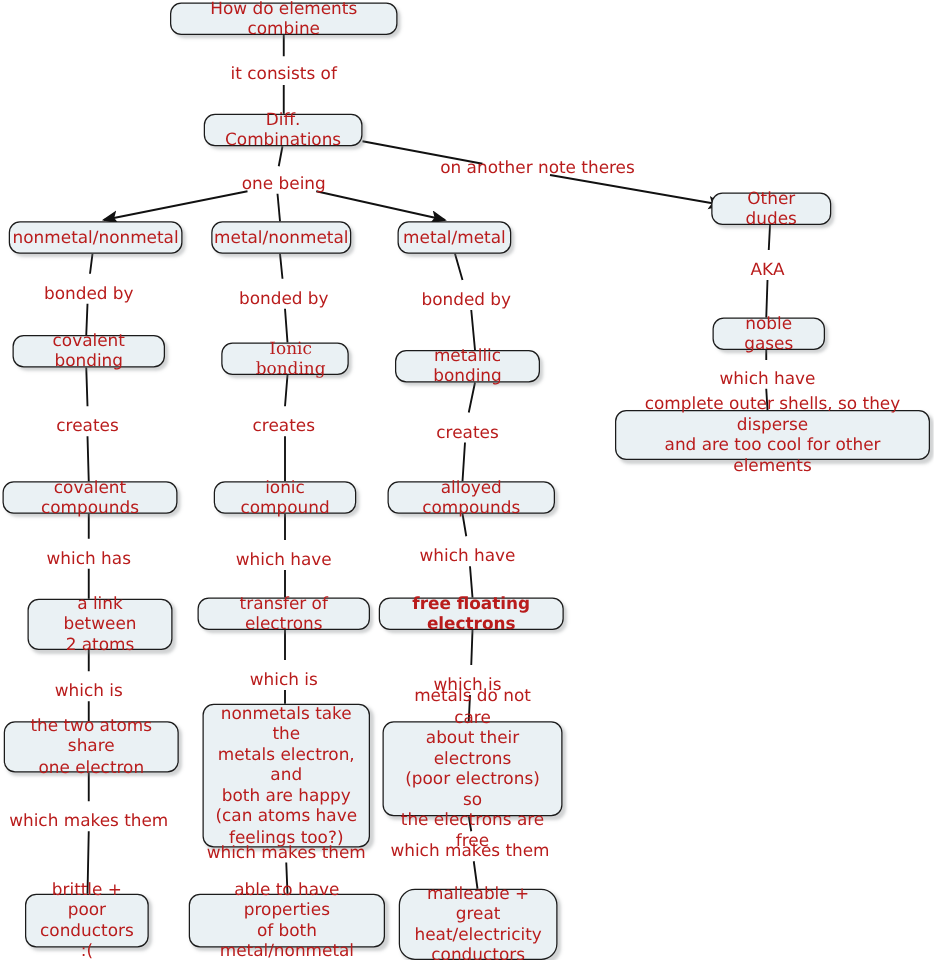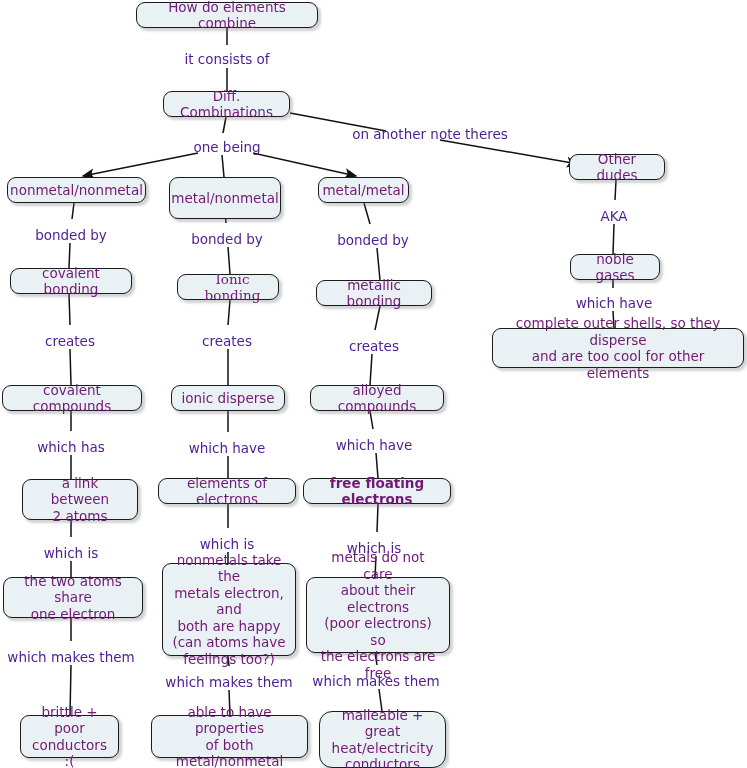--- a/index.html
+++ b/index.html
@@ -32,36 +32,36 @@
     background: #eaf1f4;
     border: 1.6px solid #1b1b1b;
     border-radius: 9px;
     display: flex;
     align-items: center;
     justify-content: center;
     text-align: center;
     font-family: "DejaVu Sans", sans-serif;
     font-size: 13.5px;
     line-height: 16.5px;
-    color: #701a75;
+    color: #b91c1c;
     box-shadow: 2.5px 2.5px 2.5px rgba(120,125,130,0.35);
     white-space: pre-line;
     padding: 3px 8px;
     z-index: 2;
   }
   .node.serif {
     font-family: "DejaVu Serif", serif;
     padding-left: 17px;
   }
   .link-label {
     position: absolute;
     font-family: "DejaVu Sans", sans-serif;
     font-size: 13.5px;
     line-height: 16px;
-    color: #4c1d95;
+    color: #b91c1c;
     background: transparent;
     white-space: nowrap;
     transform: translateX(-50%);
     z-index: 3;
   }
 </style>
 </head>
 <body>
 
 <div id="map-canvas">
@@ -94,39 +94,39 @@
         <path d="M378,504 L377,532 M376,556 L375,577" stroke="#111111" stroke-width="1.5" fill="none"></path>
         <path d="M71,618 L71,641 M71,665 L70,715" stroke="#111111" stroke-width="1.5" fill="none"></path>
         <path d="M228,656 L229,666 M229,690 L230,715" stroke="#111111" stroke-width="1.5" fill="none"></path>
         <path d="M375,653 L377,665 M379,689 L382,711" stroke="#111111" stroke-width="1.5" fill="none"></path>
       </g>
   </svg>
   <div id="nodes-layer">
       <div class="node" style="left: 136px; top: 2px; width: 182px; height: 26px;">How do elements combine</div>
       <div class="node" style="left: 163px; top: 91px; width: 127px; height: 26px;">Diff. Combinations</div>
       <div class="node" style="left: 7px; top: 177px; width: 139px; height: 26px;">nonmetal/nonmetal</div>
-      <div class="node" style="left: 169px; top: 177px; width: 112px; height: 42px;">metal/nonmetal</div>
+      <div class="node" style="left: 169px; top: 177px; width: 112px; height: 26px;">metal/nonmetal</div>
       <div class="node" style="left: 318px; top: 177px; width: 91px; height: 26px;">metal/metal</div>
       <div class="node" style="left: 569px; top: 154px; width: 96px; height: 26px;">Other dudes</div>
       <div class="node" style="left: 10px; top: 268px; width: 122px; height: 26px;">covalent bonding</div>
       <div class="node serif" style="left: 177px; top: 274px; width: 102px; height: 26px;">Ionic bonding</div>
       <div class="node" style="left: 316px; top: 280px; width: 116px; height: 26px;">metallic bonding</div>
       <div class="node" style="left: 570px; top: 254px; width: 90px; height: 26px;">noble gases</div>
       <div class="node" style="left: 492px; top: 328px; width: 252px; height: 40px;">complete outer shells, so they disperse
 and are too cool for other elements</div>
       <div class="node" style="left: 2px; top: 385px; width: 140px; height: 26px;">covalent compounds</div>
-      <div class="node" style="left: 171px; top: 385px; width: 114px; height: 26px;">ionic disperse</div>
+      <div class="node" style="left: 171px; top: 385px; width: 114px; height: 26px;">ionic compound</div>
       <div class="node" style="left: 310px; top: 385px; width: 134px; height: 26px;">alloyed compounds</div>
       <div class="node" style="left: 22px; top: 479px; width: 116px; height: 41px; text-align: center;">a link between
 2 atoms</div>
-      <div class="node" style="left: 158px; top: 478px; width: 138px; height: 26px;">elements of electrons</div>
+      <div class="node" style="left: 158px; top: 478px; width: 138px; height: 26px;">transfer of electrons</div>
       <div class="node" style="left: 303px; top: 478px; width: 148px; height: 26px; font-weight: bold;">free floating electrons</div>
       <div class="node" style="left: 3px; top: 577px; width: 140px; height: 41px;">the two atoms share
 one electron</div>
-      <div class="node" style="left: 162px; top: 563px; width: 134px; height: 93px;">nonmetals take the
+      <div class="node" style="left: 162px; top: 563px; width: 134px; height: 115px;">nonmetals take the
 metals electron, and
 both are happy
 (can atoms have
 feelings too?)</div>
       <div class="node" style="left: 306px; top: 577px; width: 144px; height: 76px;">metals do not care
 about their electrons
 (poor electrons) so
 the electrons are free</div>
       <div class="node" style="left: 20px; top: 715px; width: 99px; height: 43px;">brittle + poor
 conductors :(</div>

